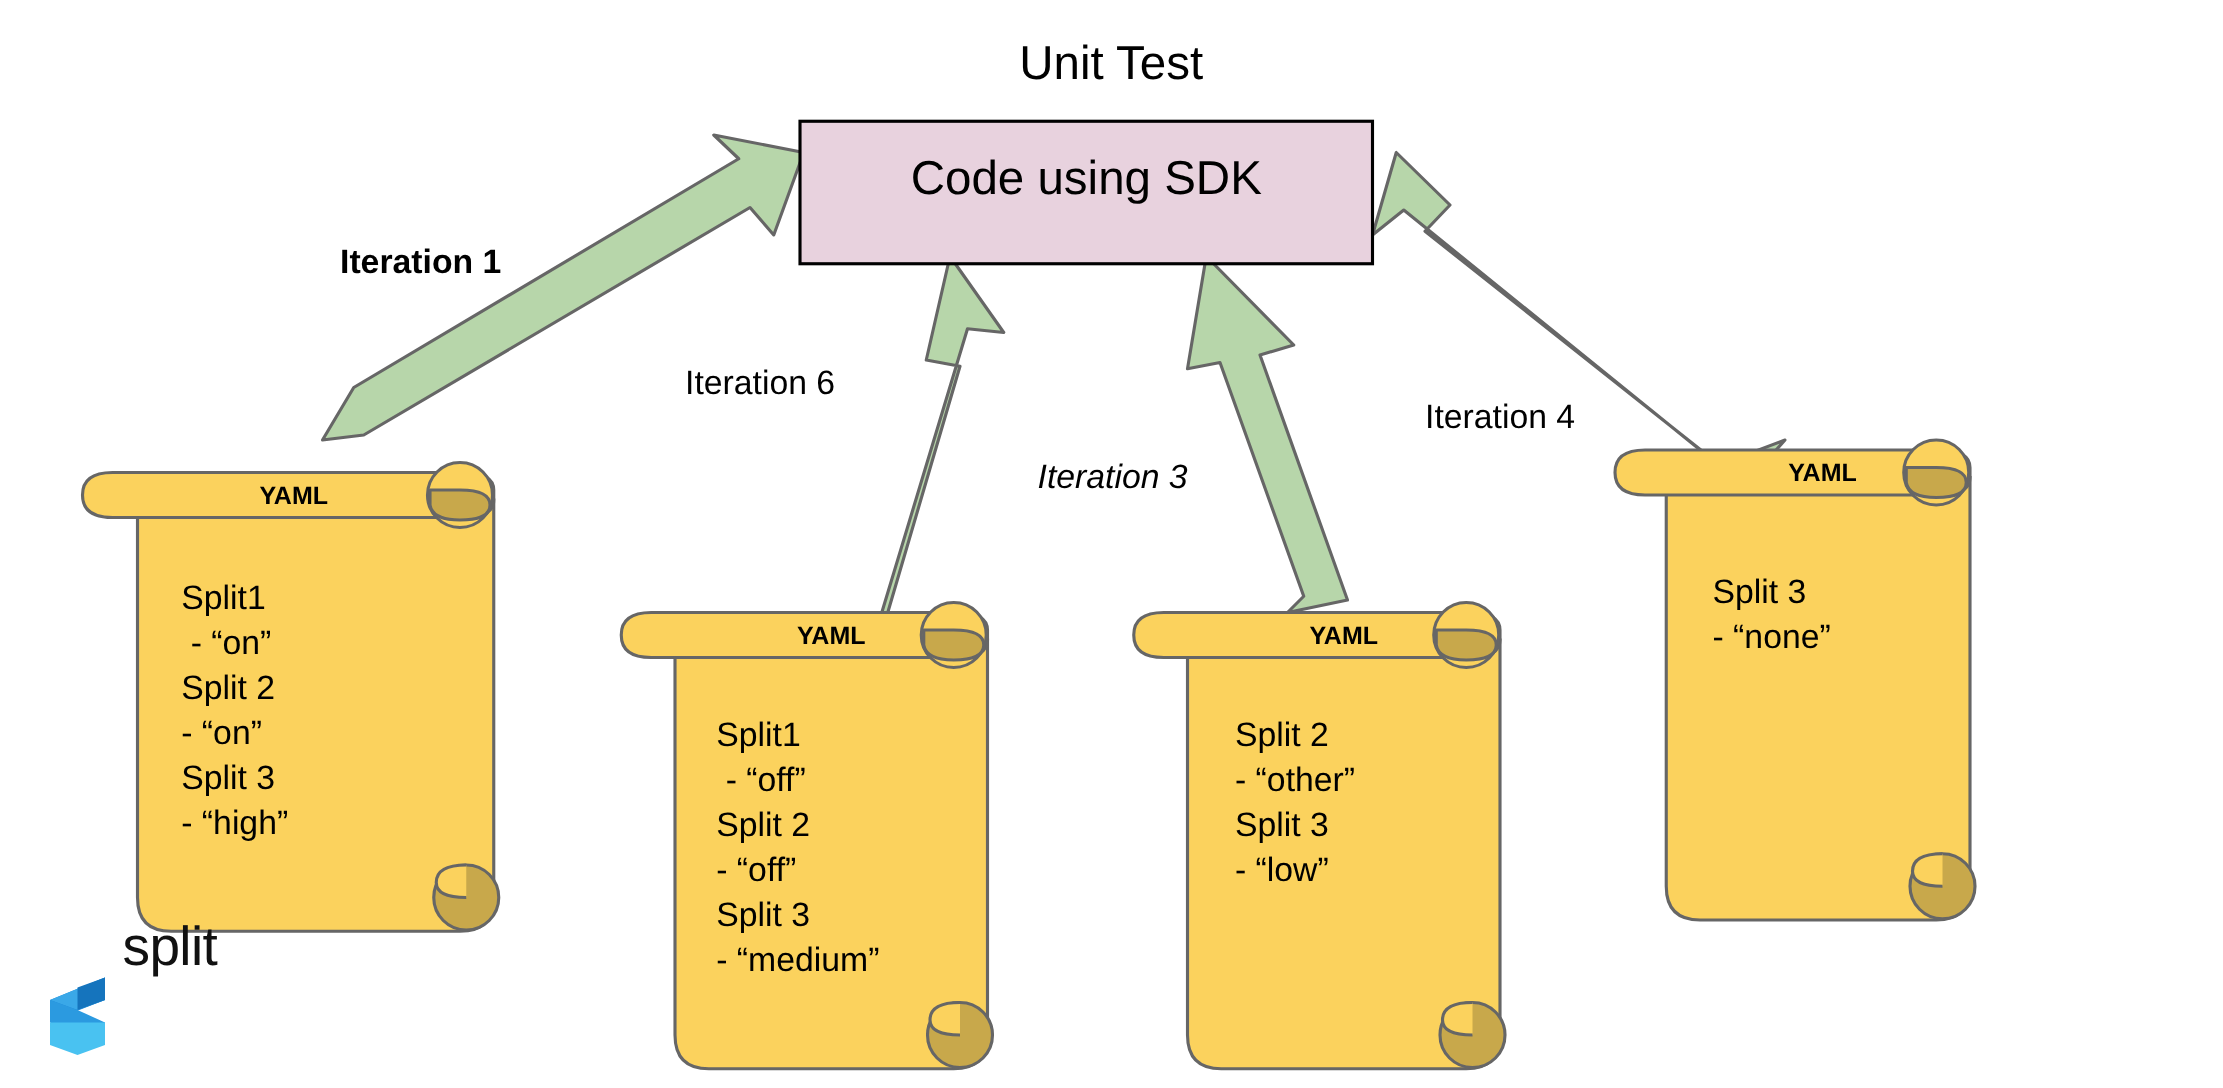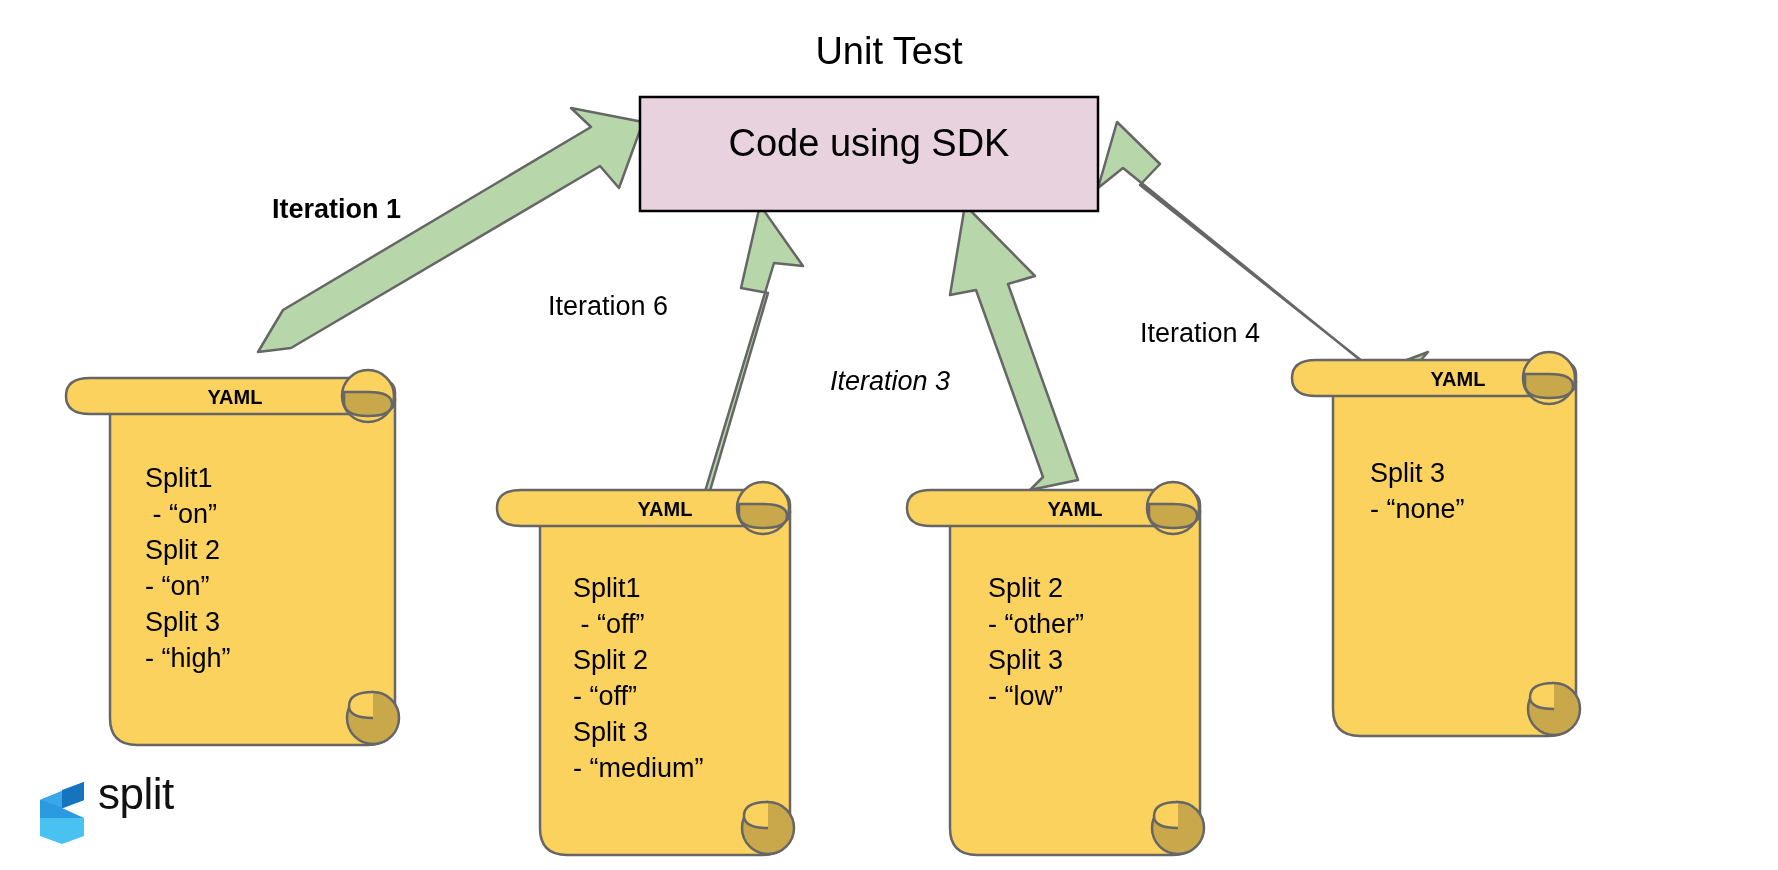--- a/index.html
+++ b/index.html
@@ -38,21 +38,21 @@
     color:#000;text-align:center;white-space:pre;
   }
 
   
   .scroll-text{
     position:absolute;font-size:27px;line-height:36px;color:#000;
     white-space:pre;
   }
 
   
-  #logo{position:absolute;left:36px;top:768px;width:160px;height:56px;}
+  #logo{position:absolute;left:36px;top:732px;width:160px;height:56px;}
   #logo .wordmark{
     position:absolute;left:62px;top:-2px;font-size:44px;line-height:56px;
     color:#111;letter-spacing:-0.5px;
   }
 </style>
 </head>
 <body>
 
 <div id="stage">
 

